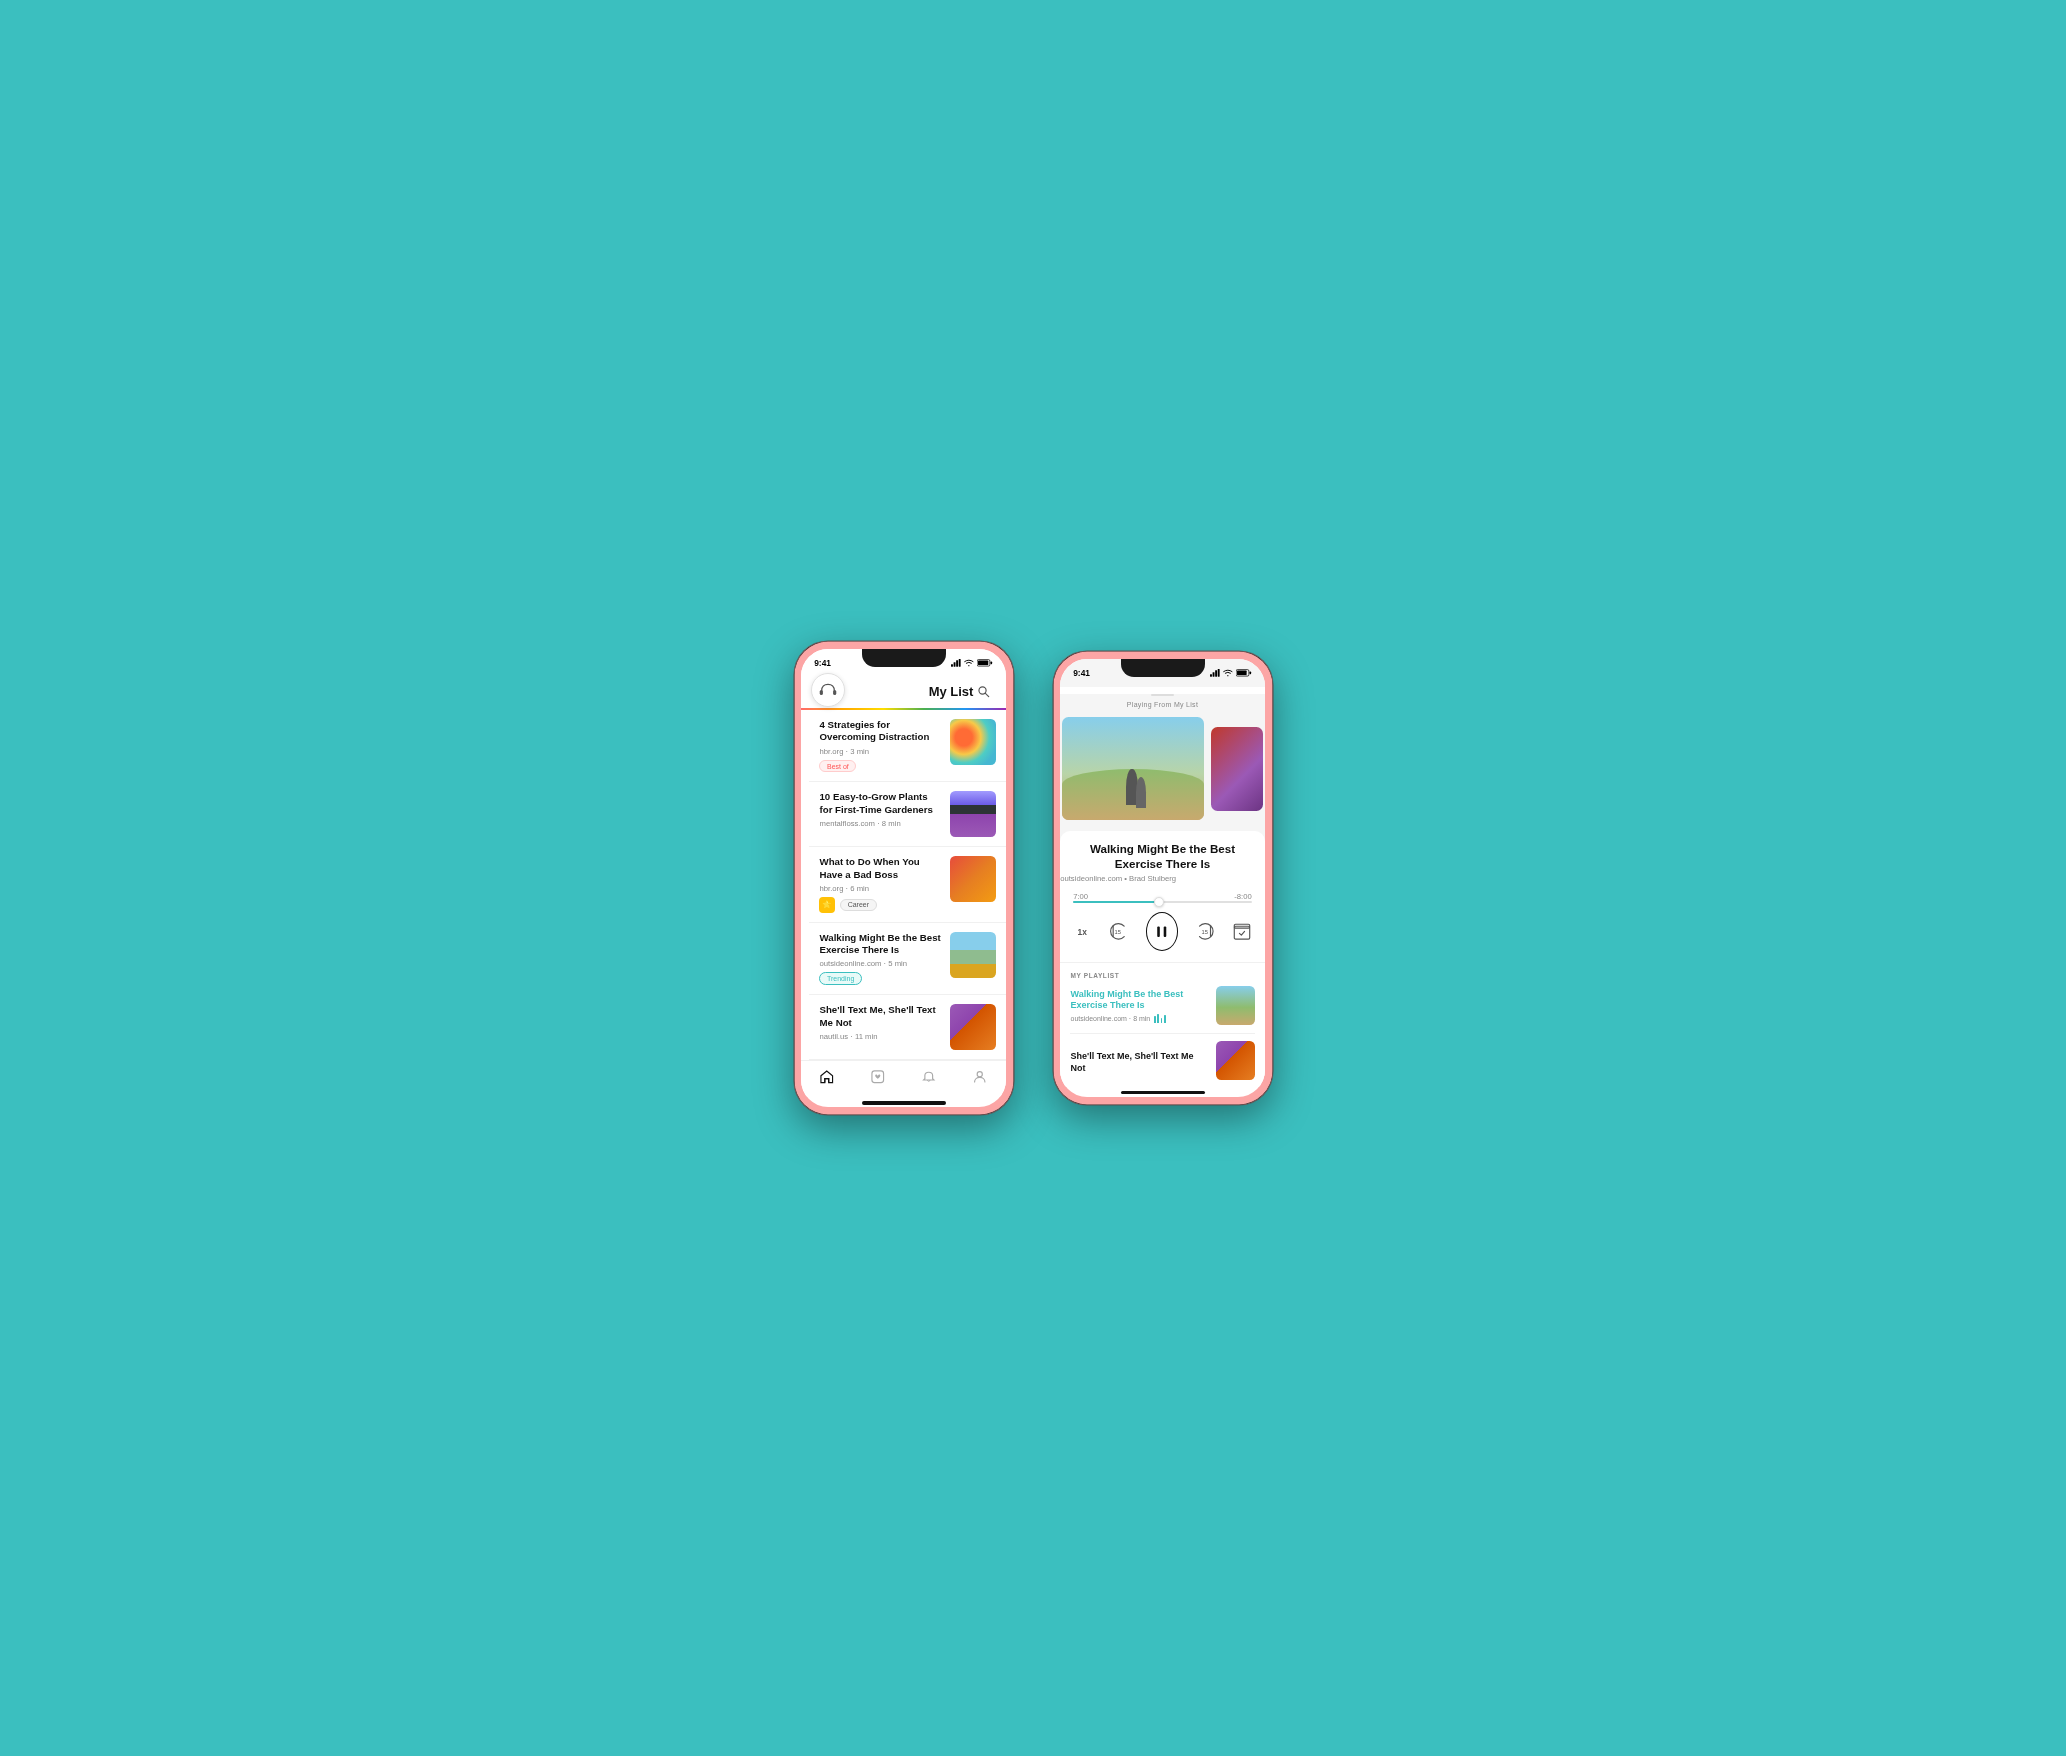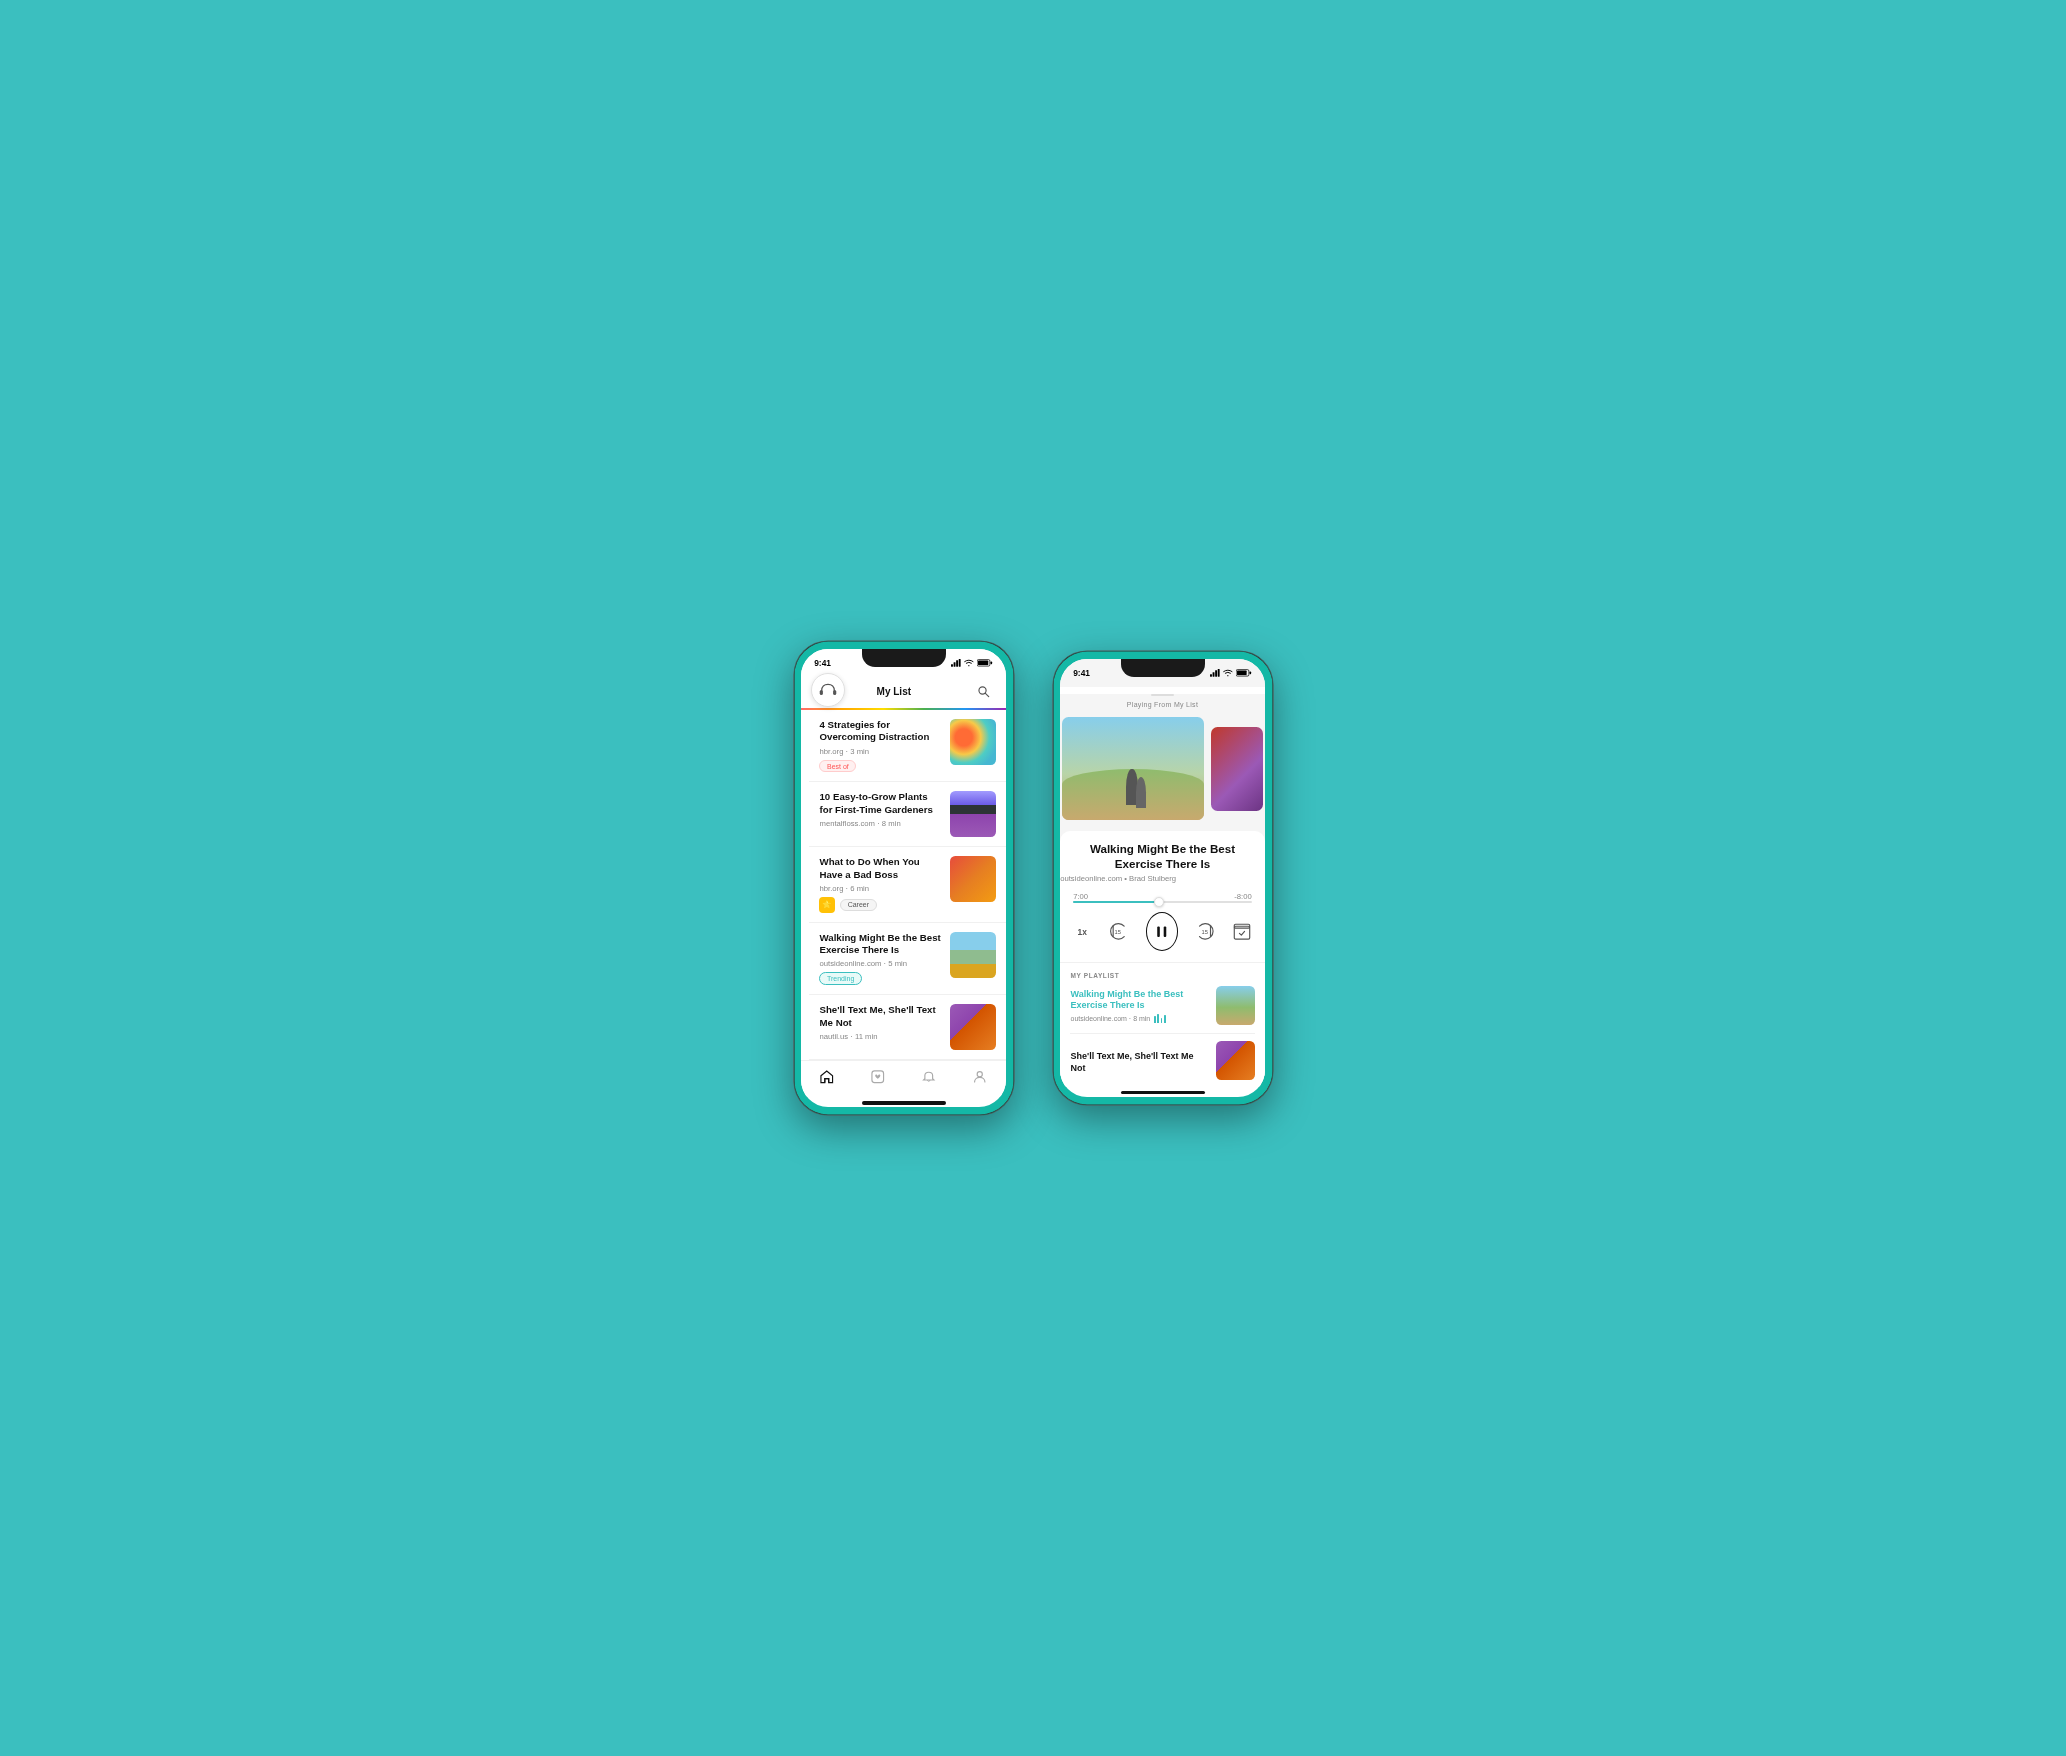--- a/index.html
+++ b/index.html
@@ -17,21 +17,21 @@
     .scene {
       display: flex;
       gap: 39px;
       align-items: center;
       justify-content: center;
     }
 
     
     .phone {
       width: 220px;
-      background: #14b8a6;
+      background: #fca5a5;
       border-radius: 34px;
       padding: 7.7px;
       box-shadow:
         0 0 0 0.6px #555,
         0 13px 39px rgba(0,0,0,0.4),
         inset 0 0 0 0.6px #333;
       position: relative;
     }
 
     .phone-inner {
@@ -100,25 +100,25 @@
       align-items: center;
       justify-content: center;
       box-shadow: 0 1.3px 5.2px rgba(0,0,0,0.12);
       position: absolute;
       left: 10.3px;
       top: -3.9px;
       z-index: 10;
     }
 
     .app-title {
-      font-size: 10px;
+      font-size: 13px;
       font-weight: 600;
       color: #111;
       flex: 1;
-      text-align: center;
+      text-align: right;
     }
 
     .search-icon-btn {
       width: 19.4px;
       height: 19.4px;
       display: flex;
       align-items: center;
       justify-content: center;
     }
 

